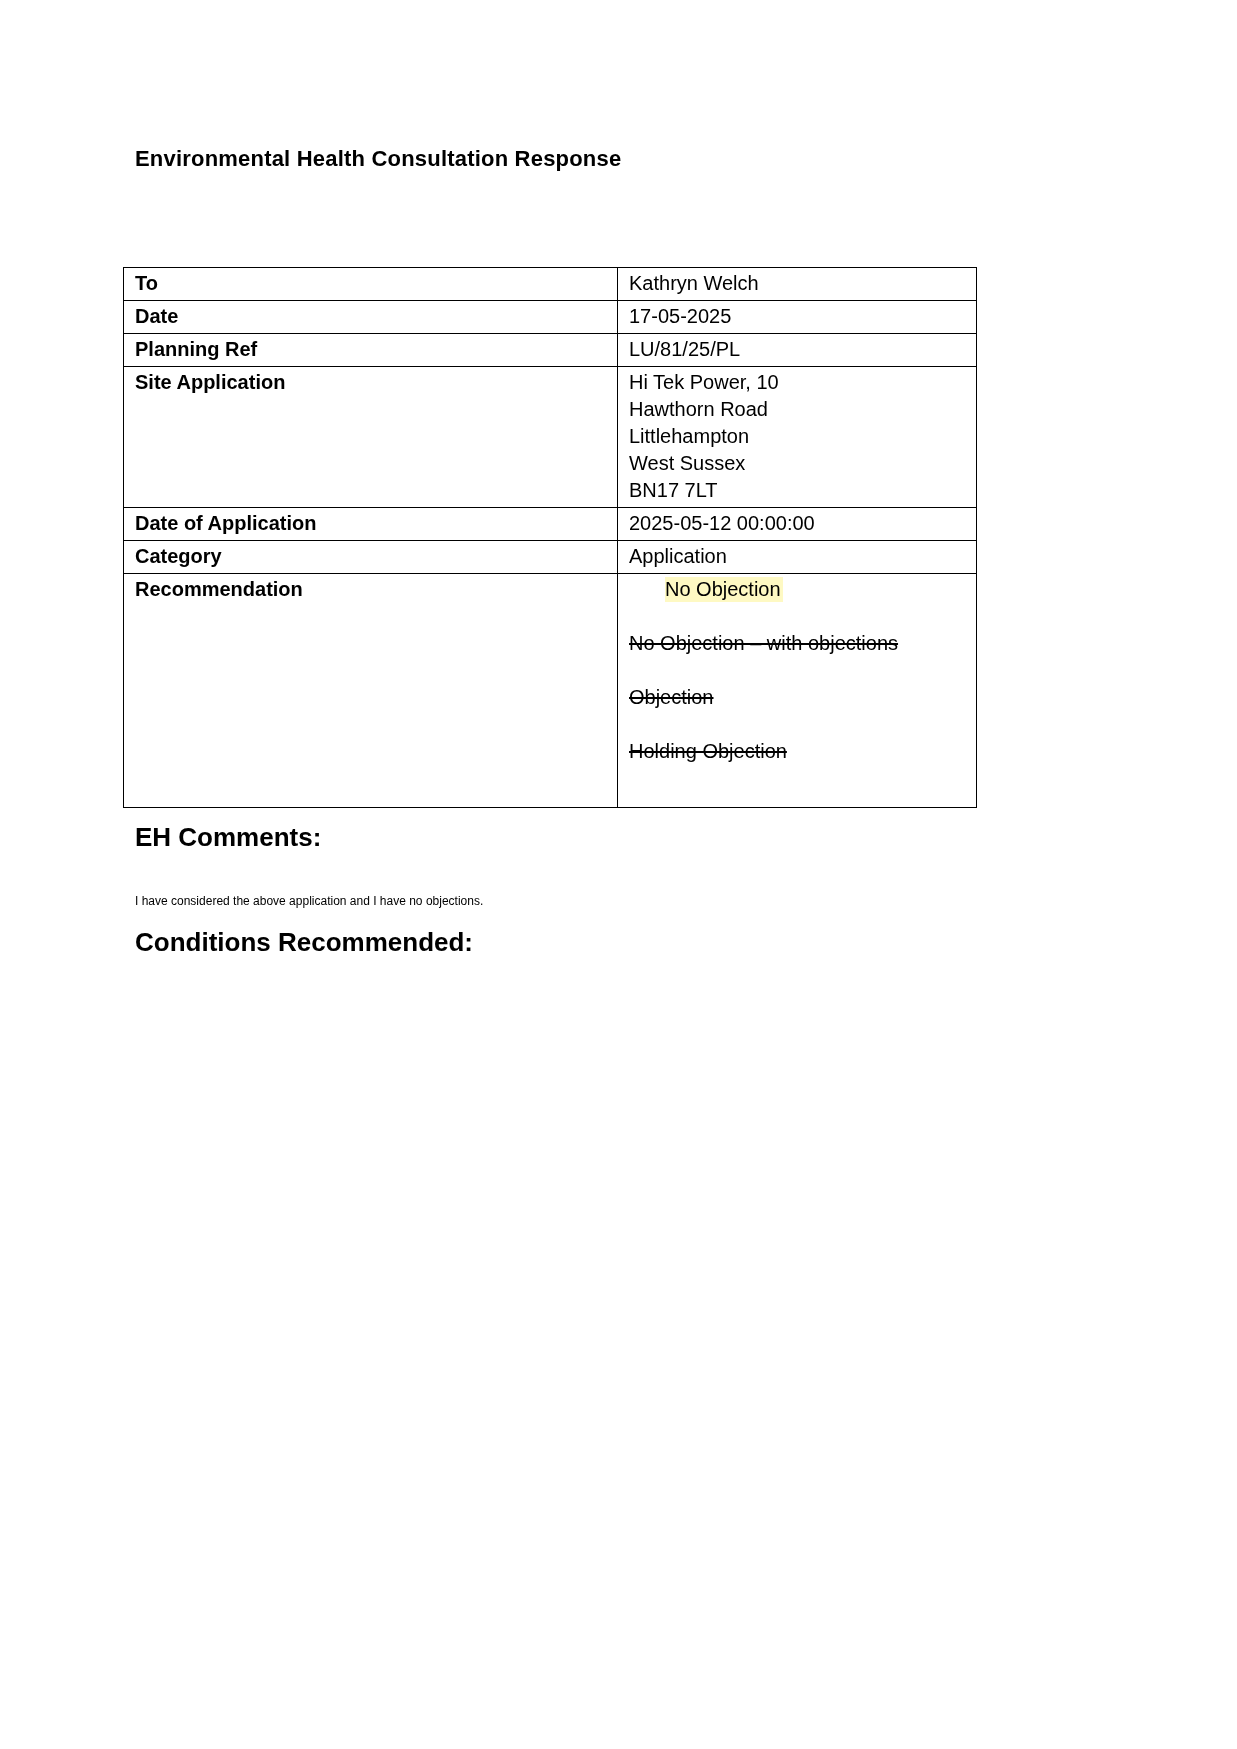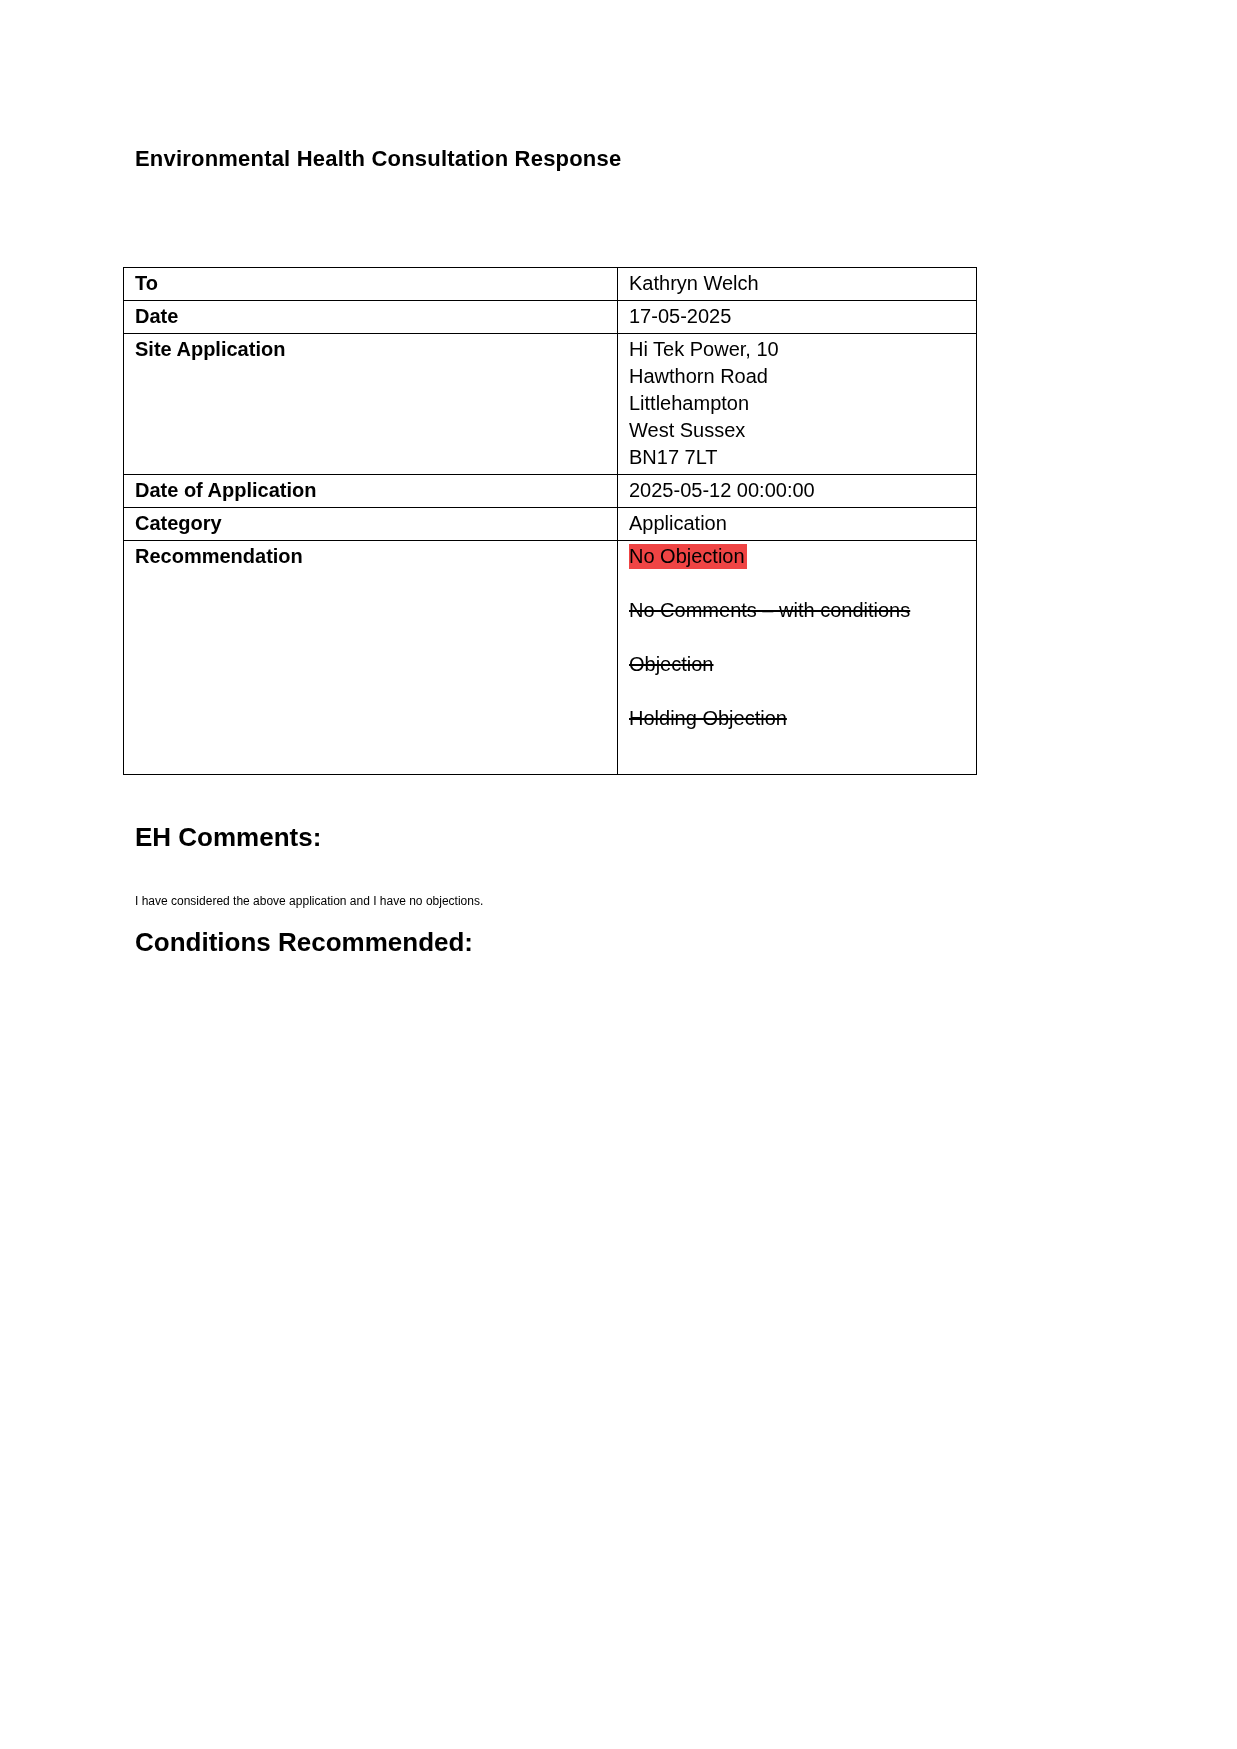--- a/index.html
+++ b/index.html
@@ -50,22 +50,23 @@
     width: 471px;
   }
   td.value-cell {
     width: 336px;
   }
   .addr-line { line-height: 27px; }
   .rec-cell { height: 228px; }
   .rec-line { line-height: 27px; }
   .rec-gap { height: 27px; }
   .hl {
-    background: #ef4444;
+    background: #fef9c3;
     padding: 1px 2px 2px 0;
+    margin-left: 36px;
   }
   .strike {
     text-decoration: line-through;
   }
   .section-heading {
     position: absolute;
     left: 135px;
     font-size: 26px;
     font-weight: bold;
   }
@@ -90,20 +91,24 @@
     <tbody>
       <tr>
         <td class="label-cell">To</td>
         <td class="value-cell">Kathryn Welch</td>
       </tr>
       <tr>
         <td class="label-cell">Date</td>
         <td class="value-cell">17-05-2025</td>
       </tr>
       <tr>
+        <td class="label-cell">Planning Ref</td>
+        <td class="value-cell">LU/81/25/PL</td>
+      </tr>
+      <tr>
         <td class="label-cell">Site Application</td>
         <td class="value-cell">
           <div class="addr-line">Hi Tek Power, 10</div>
           <div class="addr-line">Hawthorn Road</div>
           <div class="addr-line">Littlehampton</div>
           <div class="addr-line">West Sussex</div>
           <div class="addr-line">BN17 7LT</div>
         </td>
       </tr>
       <tr>
@@ -114,21 +119,21 @@
         <td class="label-cell">Category</td>
         <td class="value-cell">Application</td>
       </tr>
       <tr>
         <td class="label-cell">Recommendation</td>
         <td class="value-cell rec-cell">
           <div class="rec-line">
             <span class="hl">No Objection</span>
           </div>
           <div class="rec-gap"></div>
-          <div class="rec-line strike">No Comments – with conditions</div>
+          <div class="rec-line strike">No Objection – with objections</div>
           <div class="rec-gap"></div>
           <div class="rec-line strike">Objection</div>
           <div class="rec-gap"></div>
           <div class="rec-line strike">Holding Objection</div>
         </td>
       </tr>
     </tbody>
   </table>
 
   <div class="section-heading eh-heading">EH Comments:</div>

